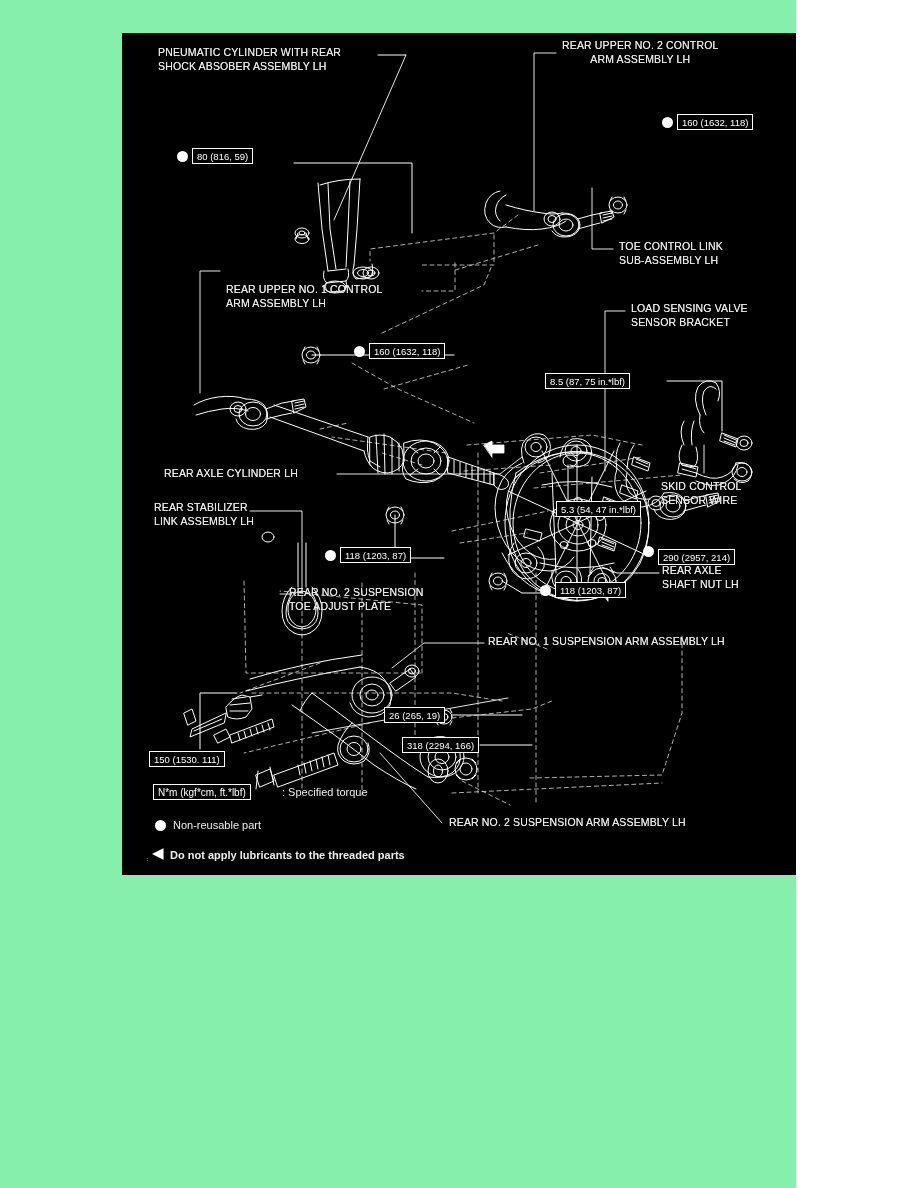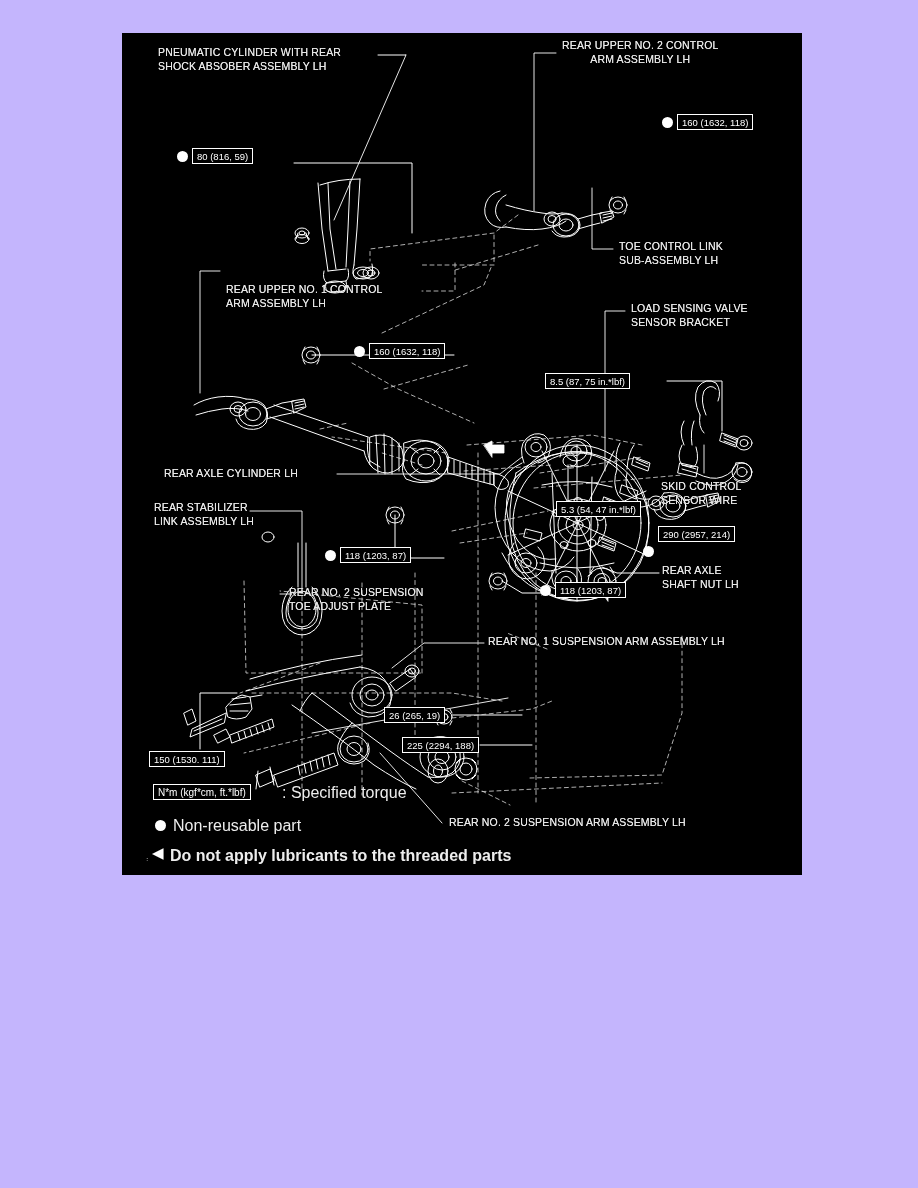--- a/index.html
+++ b/index.html
@@ -5,23 +5,23 @@
   html, body {
     margin: 0;
     padding: 0;
     background: #ffffff;
     width: 918px;
     height: 1188px;
     font-family: "Liberation Sans", sans-serif;
   }
   #page {
     position: relative;
-    width: 918px;
+    width: 796px;
     height: 1188px;
-    background: #c4b5fd;
+    background: #86efac;
     overflow: hidden;
   }
   #diagram-panel {
     position: absolute;
     left: 122px;
     top: 33px;
     width: 680px;
     height: 842px;
     background: #000000;
     overflow: hidden;
@@ -57,21 +57,21 @@
   .dot {
     position: absolute;
     width: 11px;
     height: 11px;
     border-radius: 50%;
     background: #ffffff;
   }
   .legend-text {
     position: absolute;
     color: #ededed;
-    font-size: 16px;
+    font-size: 11px;
     line-height: 13px;
     white-space: pre;
     font-family: "Liberation Sans", sans-serif;
   }
   .legend-box {
     position: absolute;
     color: #ffffff;
     font-size: 10px;
     border: 1.2px solid #ffffff;
     padding: 1.5px 4px;
@@ -461,25 +461,25 @@
 
     <div class="torque" style="left:434px; top:468px;">5.3 (54, 47 in.*lbf)</div>
 
     <div class="dot" style="left:203px; top:517px;"></div>
     <div class="torque" style="left:218px; top:514px;">118 (1203, 87)</div>
 
     <div class="dot" style="left:418px; top:552px;"></div>
     <div class="torque" style="left:433px; top:549px;">118 (1203, 87)</div>
 
     <div class="dot" style="left:521px; top:513px;"></div>
-    <div class="torque" style="left:536px; top:493px;">290 (2957, 214)</div>
+    <div class="torque" style="left:536px; top:516px;">290 (2957, 214)</div>
 
     <div class="torque" style="left:262px; top:674px;">26 (265, 19)</div>
 
-    <div class="torque" style="left:280px; top:704px;">225 (2294, 188)</div>
+    <div class="torque" style="left:280px; top:704px;">318 (2294, 166)</div>
 
     <div class="torque" style="left:27px; top:718px;">150 (1530. 111)</div>
 
     <div class="legend-box" style="left:31px; top:751px;">N*m (kgf*cm, ft.*lbf)</div>
     <div class="legend-text" style="left:160px; top:753px;">: Specified torque</div>
 
     <div class="dot" style="left:33px; top:787px;"></div>
     <div class="legend-text" style="left:51px; top:786px;">Non-reusable part</div>
 
     <div class="arrow-glyph" style="left:30px; top:813px;">◀</div>

